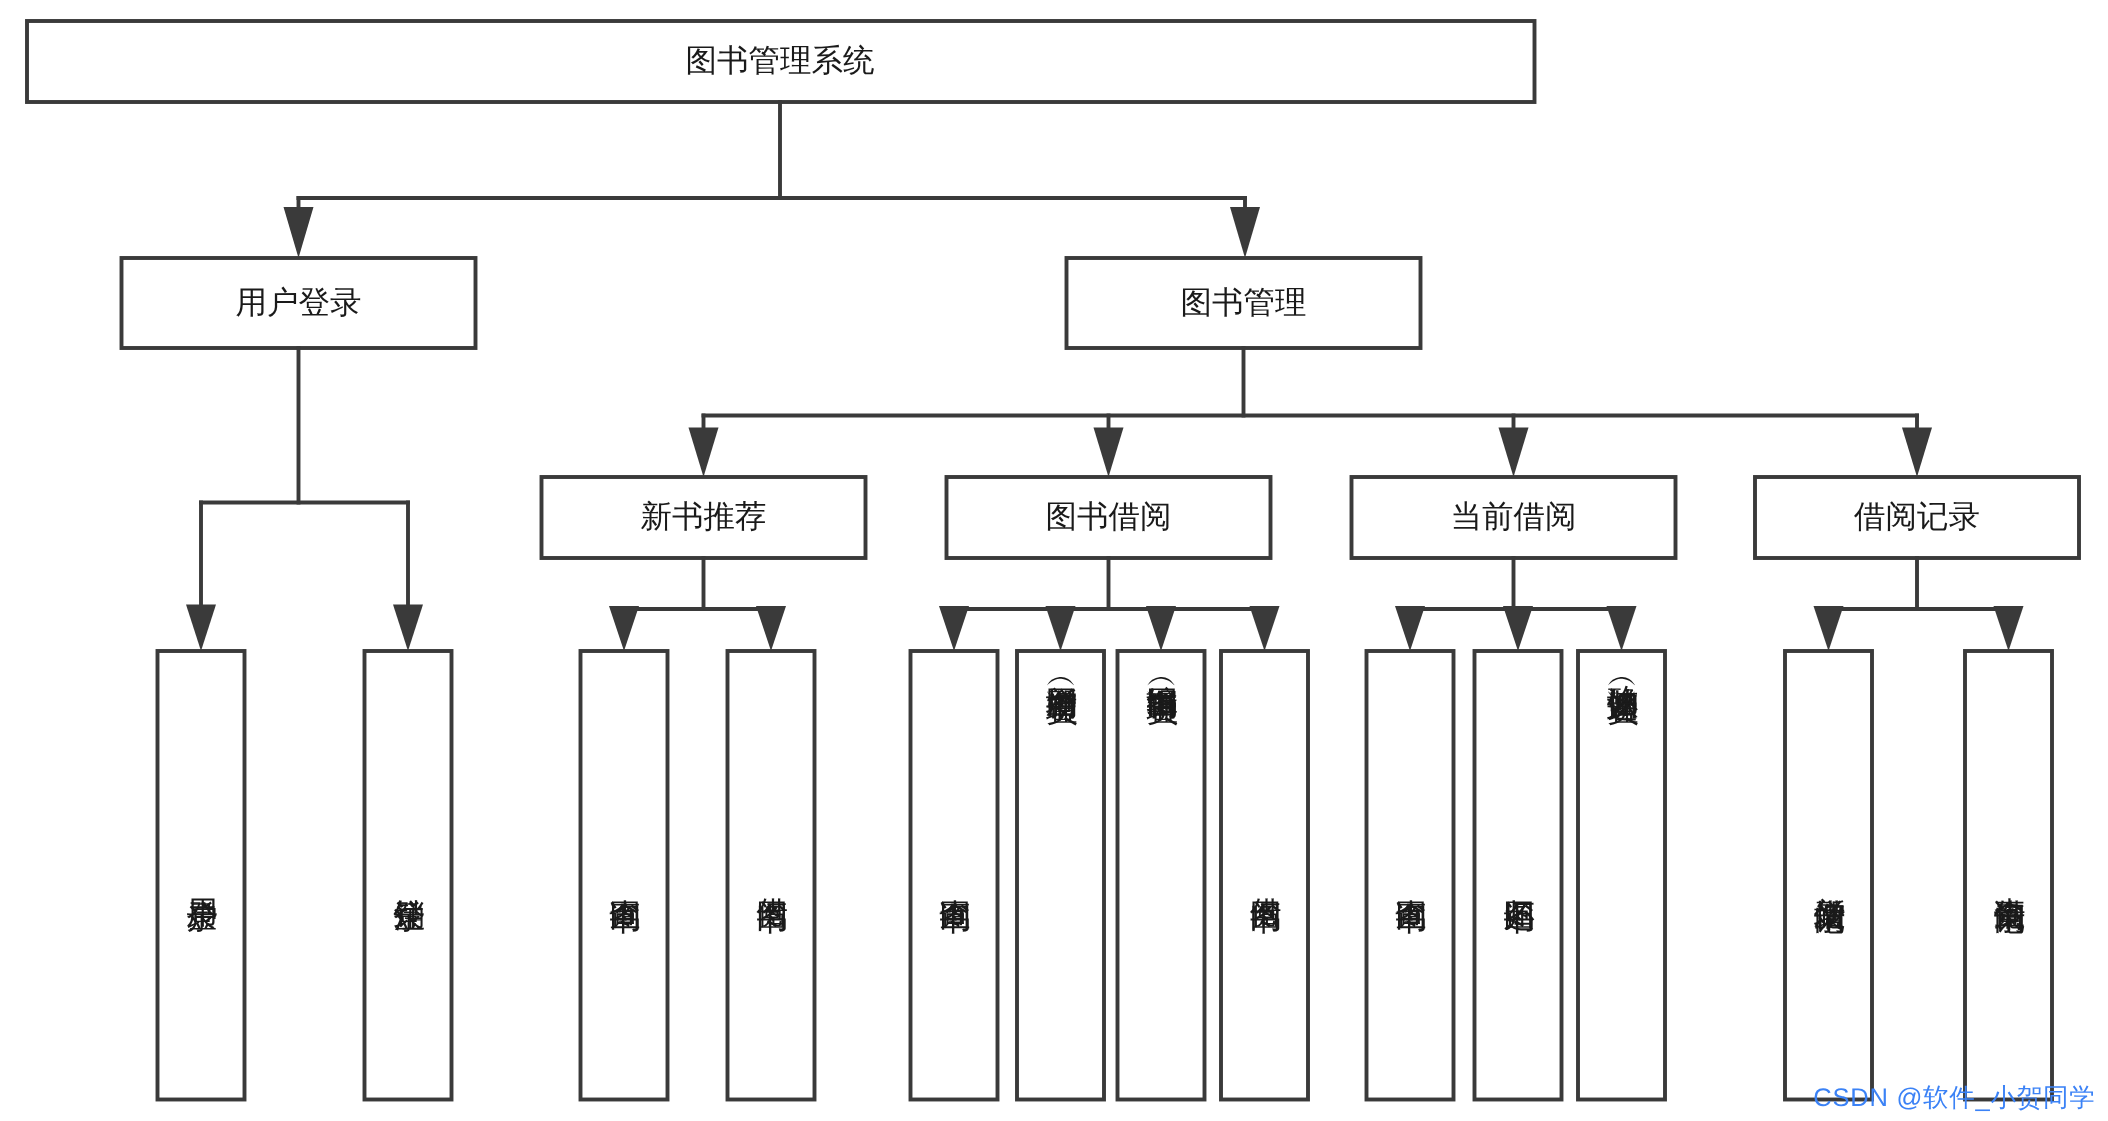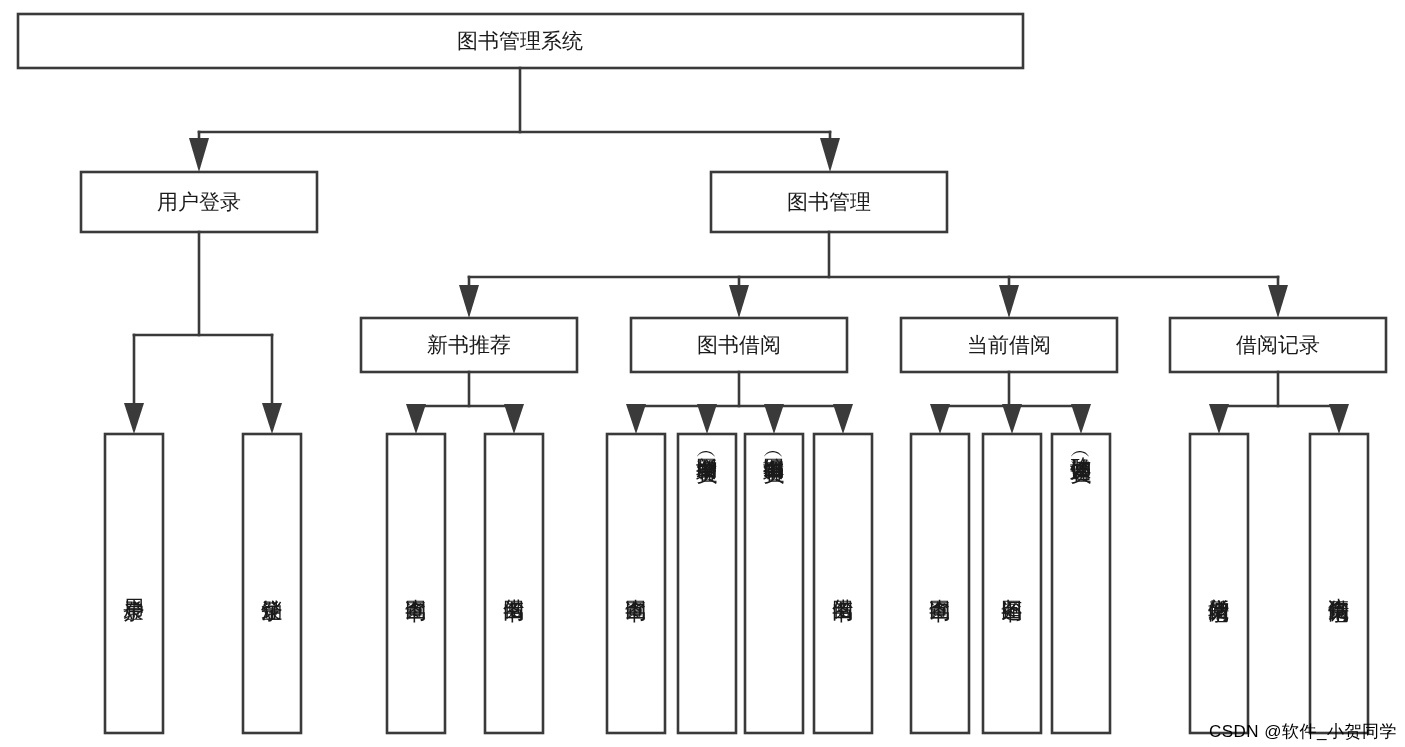--- a/index.html
+++ b/index.html
@@ -62,21 +62,21 @@
     letter-spacing: 1px;
     color: #1a1a1a;
     white-space: nowrap;
   }
   .watermark {
     position: absolute;
     right: 8px;
     bottom: 4px;
     font-family: "Liberation Sans", "DejaVu Sans", sans-serif;
     font-size: 17px;
-    color: #000000;
+    color: #3b82f6;
     letter-spacing: 0.5px;
     white-space: nowrap;
   }
 </style>
 </head>
 <body>
 
 <div id="diagram-root">
 
   <svg class="flow" viewBox="0 0 1405 747">

